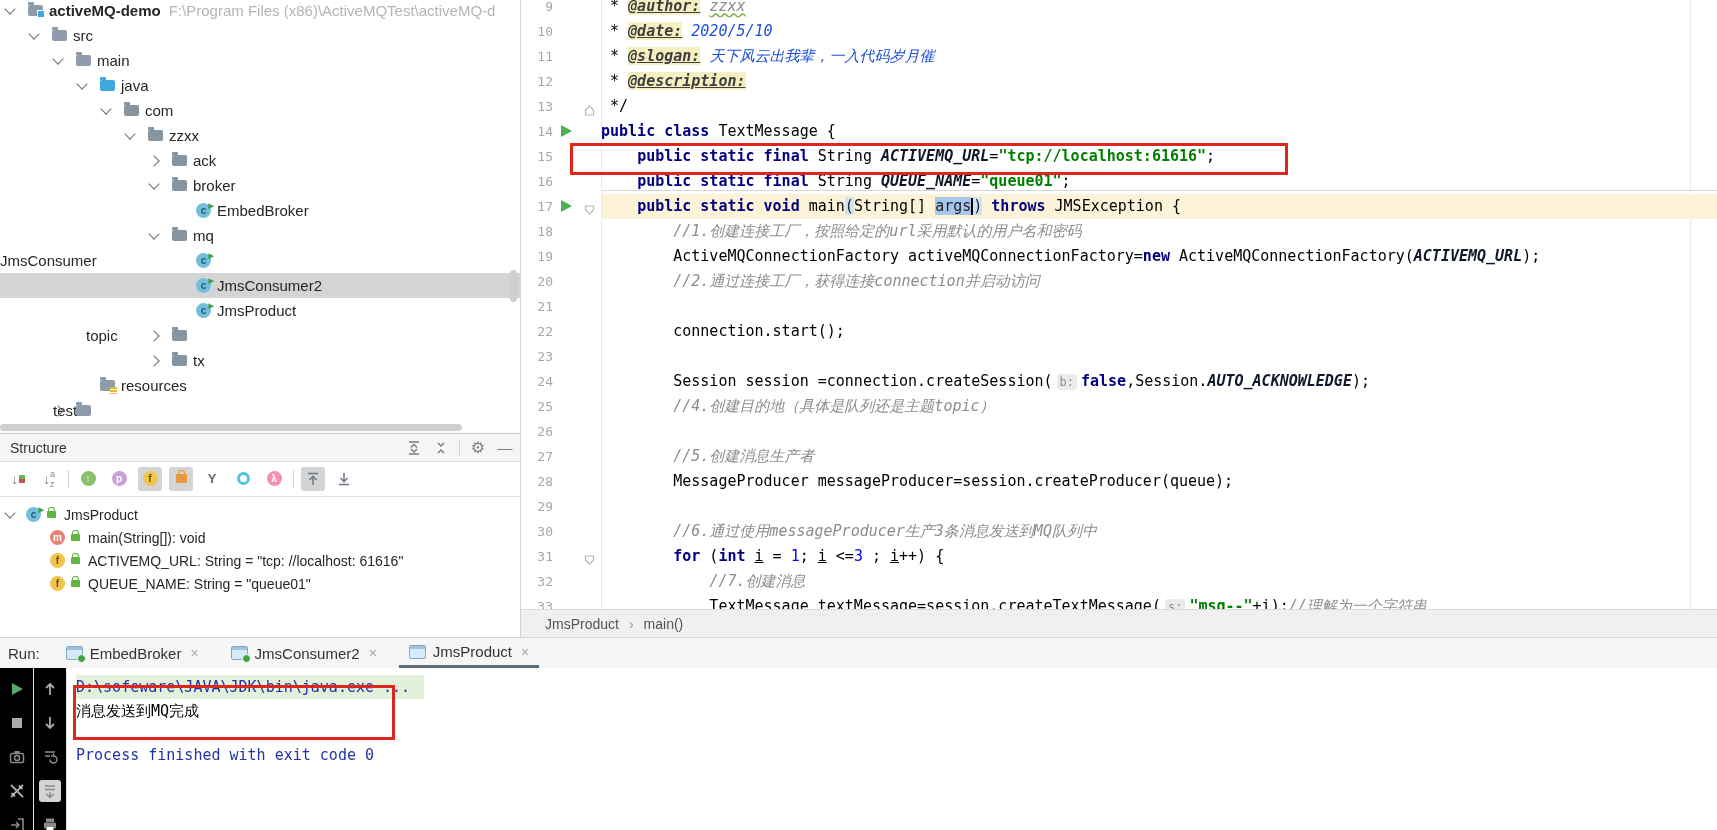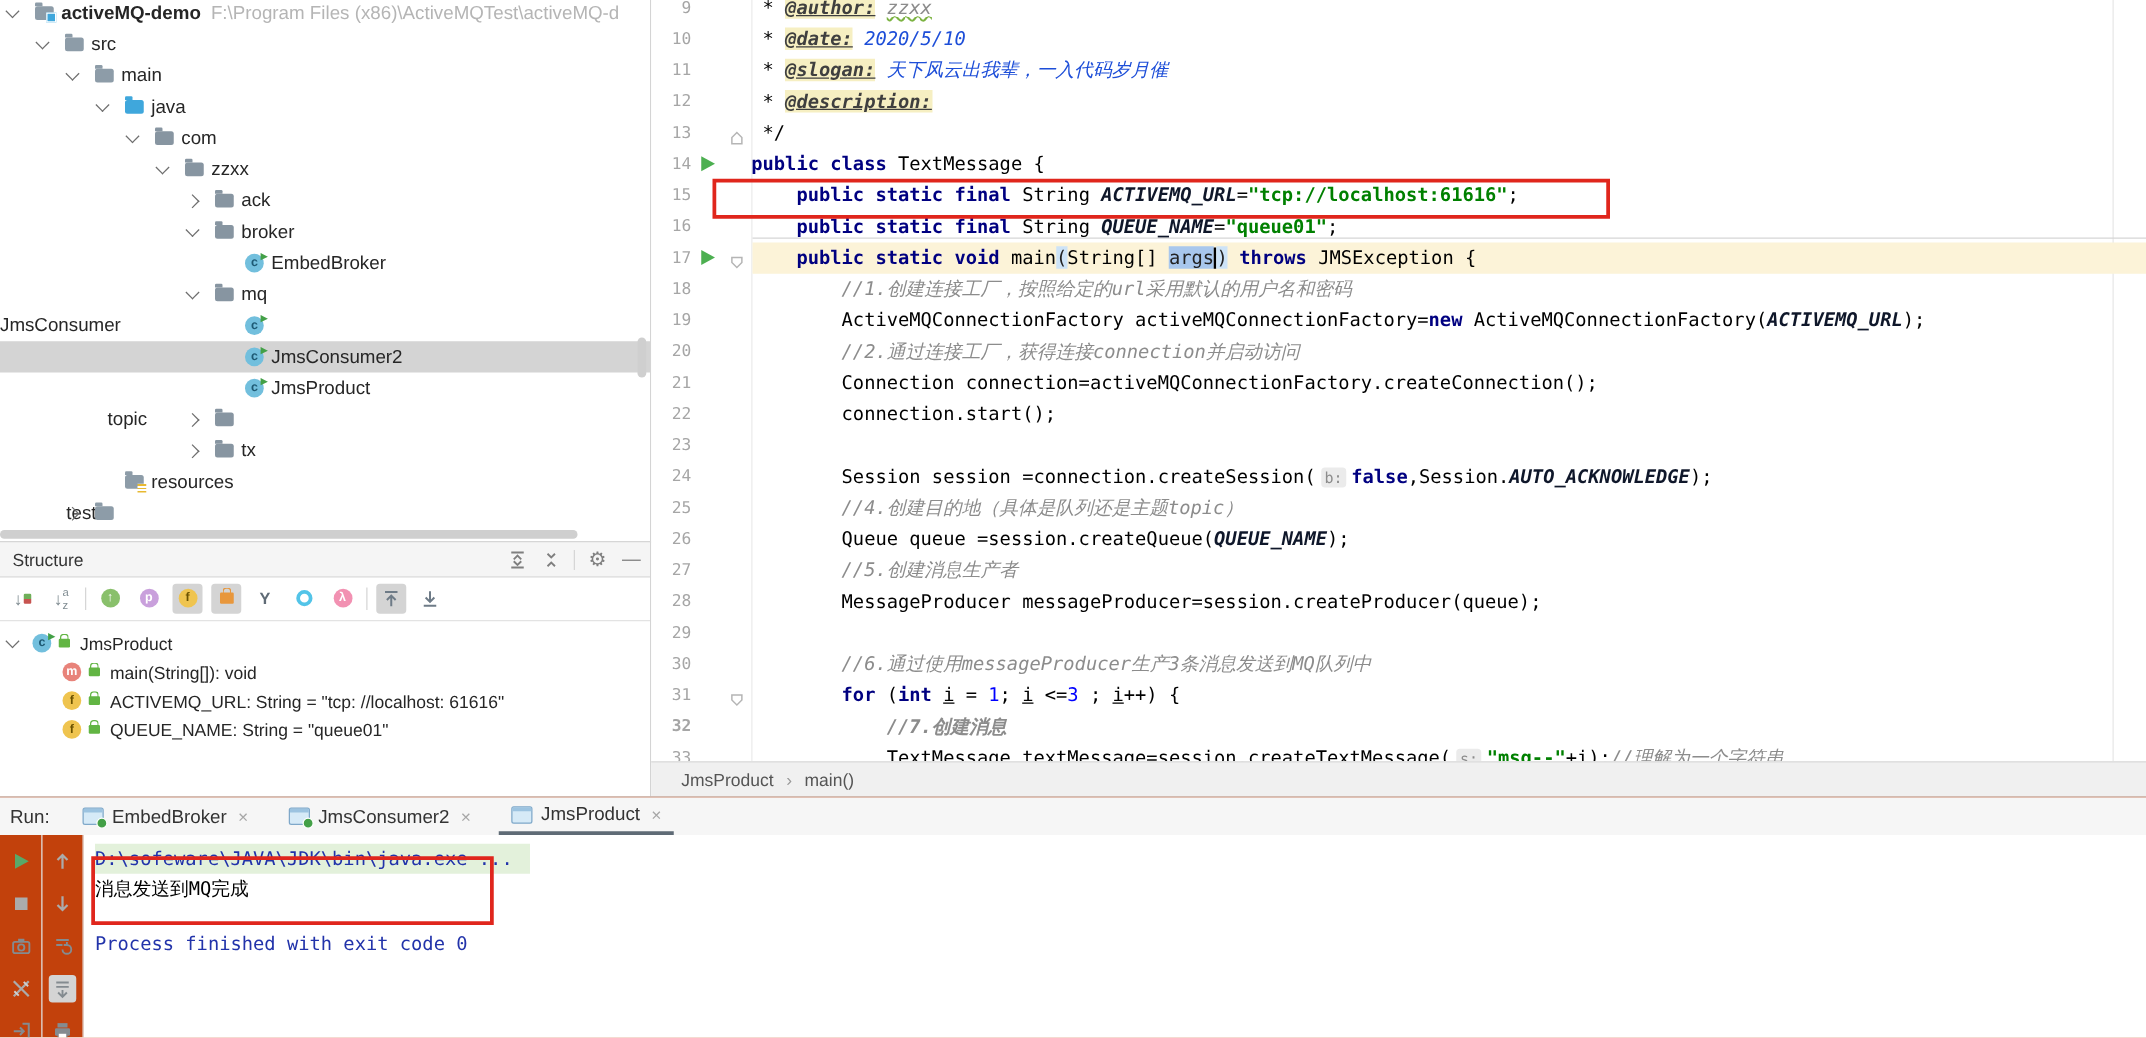--- a/index.html
+++ b/index.html
@@ -82,21 +82,21 @@
   .sg-sela{background:#A8C7ED;}
   .caret{display:inline-block;width:0;height:17px;border-left:2px solid #000;vertical-align:text-bottom;}
   .redbox{position:absolute;border:3px solid #E0261C;z-index:50;}
   
   #breadcrumb{position:absolute;left:521px;top:609px;width:1196px;height:28px;background:#F0F0F0;
               border-top:1px solid #DADADA;display:flex;align-items:center;font-size:14px;color:#555;}
   #breadcrumb .bc-item{margin-left:24px;}
   #breadcrumb .bc-sep{margin-left:10px;color:#999;}
   #breadcrumb .bc-item+ .bc-sep+.bc-item{margin-left:10px;}
   
-  #run-panel{position:absolute;left:0;top:637px;width:1717px;height:193px;background:#c2410c;border-top:1px solid #D4D4D4;}
+  #run-panel{position:absolute;left:0;top:637px;width:1717px;height:193px;background:#000000;border-top:1px solid #D4D4D4;}
   #run-header{position:absolute;left:0;top:0;width:100%;height:30px;background:#F6F6F6;display:flex;align-items:center;}
   #run-label{margin-left:8px;color:#333;}
   .rtab{display:flex;align-items:center;height:30px;padding:0 10px;gap:7px;position:relative;cursor:default;}
   .rtab.seltab{border-bottom:3px solid #5F6B76;box-sizing:border-box;}
   .rtab .wicon{position:relative;width:15px;height:12px;background:#D6EAF7;border:1px solid #7FA8C9;border-radius:2px;}
   .rtab .wicon::before{content:'';position:absolute;left:0;top:0;right:0;height:3px;background:#9CC3E0;}
   .rtab .wicon.running::after{content:'';position:absolute;right:-4px;bottom:-4px;width:7px;height:7px;border-radius:50%;
         background:#43A047;border:1px solid #fff;}
   .rtab .tlbl{color:#333;}
   .rtab .tclose{color:#A7A7A7;font-size:14px;margin-left:2px;}
@@ -313,34 +313,34 @@
         <div class="cl" style="top:119px;"><span class="lnum">14</span><span class="gmark-run"></span><span class="code"><span class="sg-k">public class </span><span class="sg-p">TextMessage {</span></span></div>
         <div class="cl" style="top:144px;"><span class="lnum">15</span><span class="code"><span class="sg-p">    </span><span class="sg-k">public static final </span><span class="sg-p">String </span><span class="sg-f">ACTIVEMQ_URL</span><span class="sg-p">=</span><span class="sg-s">"tcp://localhost:61616"</span><span class="sg-p">;</span></span></div>
         <div class="cl" style="top:169px;"><span class="lnum">16</span><span class="code"><span class="sg-p">    </span><span class="sg-k">public static final </span><span class="sg-p">String </span><span class="sg-f">QUEUE_NAME</span><span class="sg-p">=</span><span class="sg-s">"queue01"</span><span class="sg-p">;</span></span></div>
         <div class="curline" style="top:194px;"></div>
         <div class="cl" style="top:194px;"><span class="lnum">17</span><span class="gmark-run"></span><span class="gmark-fold"><svg width="13" height="13" viewBox="0 0 12 13">
               <path d="M2,2 L10,2 L10,6 L6,10 L2,6 Z" fill="#fff" stroke="#B5B5B5" stroke-width="1.2"></path>
             </svg></span><span class="code"><span class="sg-p">    </span><span class="sg-k">public static void </span><span class="sg-p">main</span><span class="sg-selp">(</span><span class="sg-p">String[] </span><span class="sg-sela">args</span><span class="caret"></span><span class="sg-selp">)</span><span class="sg-p"> </span><span class="sg-k">throws</span><span class="sg-p"> JMSException {</span></span></div>
         <div class="cl" style="top:219px;"><span class="lnum">18</span><span class="code"><span class="sg-p">        </span><span class="sg-c">//1.创建连接工厂，按照给定的url采用默认的用户名和密码</span></span></div>
         <div class="cl" style="top:244px;"><span class="lnum">19</span><span class="code"><span class="sg-p">        ActiveMQConnectionFactory activeMQConnectionFactory=</span><span class="sg-k">new</span><span class="sg-p"> ActiveMQConnectionFactory(</span><span class="sg-f">ACTIVEMQ_URL</span><span class="sg-p">);</span></span></div>
         <div class="cl" style="top:269px;"><span class="lnum">20</span><span class="code"><span class="sg-p">        </span><span class="sg-c">//2.通过连接工厂，获得连接connection并启动访问</span></span></div>
-        <div class="cl" style="top:294px;"><span class="lnum">21</span><span class="code"><span class="sg-p">        Connection connection=activeMQConnectionFactory.createConnection();</span></span></div>
+        <div class="cl" style="top:294px;"><span class="lnum">21</span></div>
         <div class="cl" style="top:319px;"><span class="lnum">22</span><span class="code"><span class="sg-p">        connection.start();</span></span></div>
         <div class="cl" style="top:344px;"><span class="lnum">23</span><span class="code"><span class="sg-p">        </span></span></div>
         <div class="cl" style="top:369px;"><span class="lnum">24</span><span class="code"><span class="sg-p">        Session session =connection.createSession(</span><span class="sg-h">b:</span><span class="sg-k">false</span><span class="sg-p">,Session.</span><span class="sg-f">AUTO_ACKNOWLEDGE</span><span class="sg-p">);</span></span></div>
         <div class="cl" style="top:394px;"><span class="lnum">25</span><span class="code"><span class="sg-p">        </span><span class="sg-c">//4.创建目的地（具体是队列还是主题topic）</span></span></div>
-        <div class="cl" style="top:419px;"><span class="lnum">26</span><span class="code"><span class="sg-p">        Queue queue =session.createQueue(</span><span class="sg-f">QUEUE_NAME</span><span class="sg-p">);</span></span></div>
+        <div class="cl" style="top:419px;"><span class="lnum">26</span></div>
         <div class="cl" style="top:444px;"><span class="lnum">27</span><span class="code"><span class="sg-p">        </span><span class="sg-c">//5.创建消息生产者</span></span></div>
         <div class="cl" style="top:469px;"><span class="lnum">28</span><span class="code"><span class="sg-p">        MessageProducer messageProducer=session.createProducer(queue);</span></span></div>
         <div class="cl" style="top:494px;"><span class="lnum">29</span><span class="code"><span class="sg-p"></span></span></div>
         <div class="cl" style="top:519px;"><span class="lnum">30</span><span class="code"><span class="sg-p">        </span><span class="sg-c">//6.通过使用messageProducer生产3条消息发送到MQ队列中</span></span></div>
         <div class="cl" style="top:544px;"><span class="lnum">31</span><span class="gmark-fold"><svg width="13" height="13" viewBox="0 0 12 13">
               <path d="M2,2 L10,2 L10,6 L6,10 L2,6 Z" fill="#fff" stroke="#B5B5B5" stroke-width="1.2"></path>
             </svg></span><span class="code"><span class="sg-p">        </span><span class="sg-k">for</span><span class="sg-p"> (</span><span class="sg-k">int</span><span class="sg-p"> </span><span class="sg-v">i</span><span class="sg-p"> = </span><span class="sg-n">1</span><span class="sg-p">; </span><span class="sg-v">i</span><span class="sg-p"> &lt;=</span><span class="sg-n">3</span><span class="sg-p"> ; </span><span class="sg-v">i</span><span class="sg-p">++) {</span></span></div>
-        <div class="cl" style="top:569px;font-weight:bold;"><span class="lnum">32</span><span class="code"><span class="sg-p">            </span><span class="sg-c">//7.创建消息</span></span></div>
+        <div class="cl" style="top:569px;"><span class="lnum">32</span><span class="code"><span class="sg-p">            </span><span class="sg-c">//7.创建消息</span></span></div>
         <div class="cl" style="top:594px;"><span class="lnum">33</span><span class="code"><span class="sg-p">            TextMessage textMessage=session.createTextMessage(</span><span class="sg-h">s:</span><span class="sg-s">"msg--"</span><span class="sg-p">+i);</span><span class="sg-c">//理解为一个字符串</span></span></div>
       </div>
     <div class="redbox" id="editor-redbox" style="left:49px;top:143px;width:712px;height:26px;"></div>
   </div>
 
   <div id="breadcrumb">
       <span class="bc-item">JmsProduct</span>
       <span class="bc-sep">›</span>
       <span class="bc-item">main()</span>
     </div>

